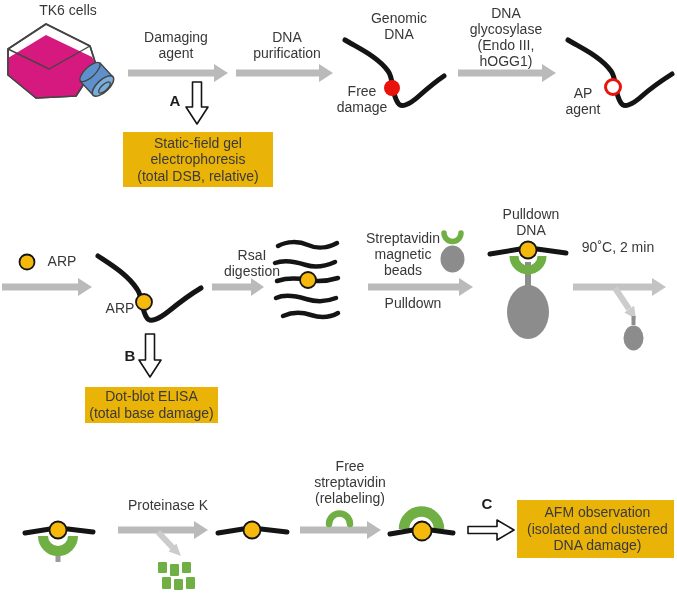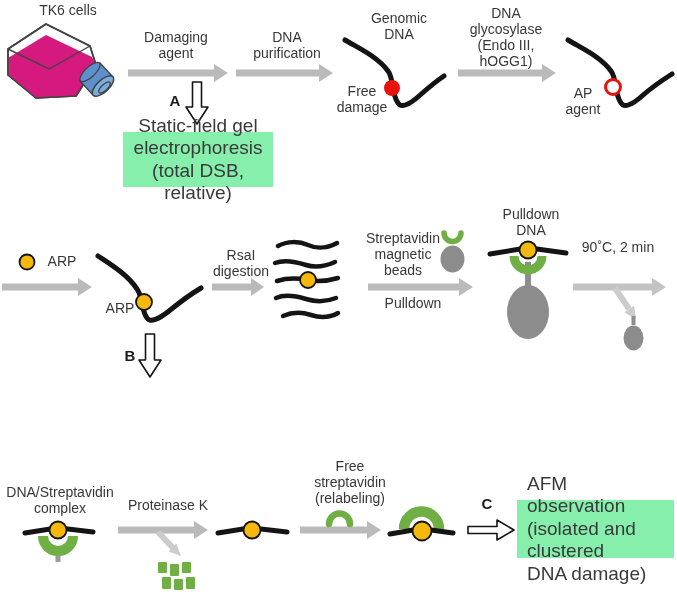--- a/index.html
+++ b/index.html
@@ -7,26 +7,26 @@
     position:relative; width:677px; height:596px; background:#ffffff;
     font-family:"Liberation Sans","DejaVu Sans",sans-serif; overflow:hidden;
   }
   svg.layer { position:absolute; left:0; top:0; }
   .lbl {
     position:absolute; text-align:center; white-space:pre-line;
     font-size:14px; line-height:1.14; color:#383838;
   }
   .letter { font-weight:700; font-size:15px; color:#1c1c1c; }
   .box {
-    position:absolute; background:#86efac; color:#3a3a3a;
+    position:absolute; background:#eab308; color:#3a3a3a;
     display:flex; align-items:center; justify-content:center;
     text-align:center; white-space:pre-line;
-    font-size:19px; line-height:1.18; box-sizing:border-box;
+    font-size:14px; line-height:1.18; box-sizing:border-box;
   }
-  .box.left-align { justify-content:flex-start; text-align:left; padding:4px 6px 4px 10px; }
+  .box.left-align { justify-content:flex-start; text-align:center; padding:4px 6px 4px 10px; }
 </style>
 </head>
 <body>
 
 <div class="stage">
 
   <svg class="layer" width="677" height="596" viewBox="0 0 677 596">
 
     <g>
       <path d="M 8,49 L 46,24 L 90,46 L 96,65 L 76,96 L 36,98 L 8,75 Z" fill="#ffffff" stroke="#444" stroke-width="1.6" stroke-linejoin="round"></path>
@@ -181,32 +181,32 @@
 hOGG1)</div>
   <div class="lbl" style="left:556px;top:86px;width:54px">AP agent</div>
   <div class="lbl letter" style="left:165px;top:92px;width:20px">A</div>
   <div class="box" style="left:123px;top:132px;width:150px;height:55px">Static-field gel
 electrophoresis
 (total DSB, relative)</div>
 
   <div class="lbl" style="left:44px;top:254px;width:36px">ARP</div>
   <div class="lbl" style="left:101px;top:301px;width:38px">ARP</div>
   <div class="lbl letter" style="left:120px;top:347px;width:20px">B</div>
-  <div class="lbl" style="left:208px;top:248px;width:66px">RsaI
+  <div class="box" style="left:85px;top:387px;width:133px;height:36px">Dot-blot ELISA
+(total base damage)</div>
+  <div class="lbl" style="left:219px;top:248px;width:66px">RsaI
 digestion</div>
   <div class="lbl" style="left:362px;top:231px;width:82px">Streptavidin
 magnetic
 beads</div>
   <div class="lbl" style="left:377px;top:296px;width:72px">Pulldown</div>
   <div class="lbl" style="left:498px;top:207px;width:66px">Pulldown
 DNA</div>
   <div class="lbl" style="left:572px;top:240px;width:92px">90˚C, 2 min</div>
 
-  <div class="lbl" style="left:6px;top:485px;width:108px">DNA/Streptavidin
-complex</div>
   <div class="lbl" style="left:122px;top:498px;width:92px">Proteinase K</div>
   <div class="lbl" style="left:308px;top:459px;width:84px">Free
 streptavidin
 (relabeling)</div>
   <div class="lbl letter" style="left:477px;top:495px;width:20px">C</div>
   <div class="box left-align" style="left:517px;top:500px;width:157px;height:58px">AFM observation
 (isolated and clustered
 DNA damage)</div>
 
 </div>

